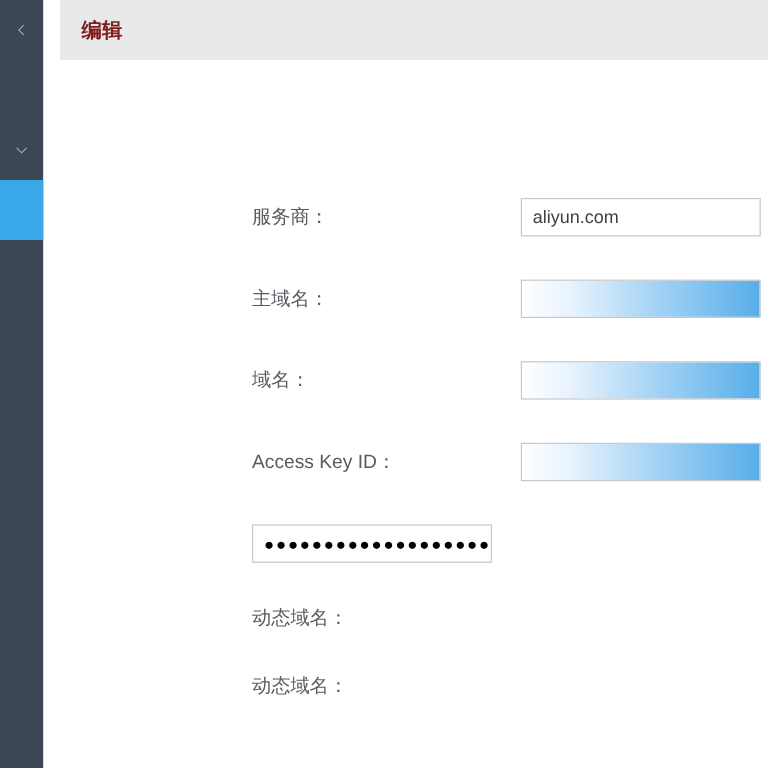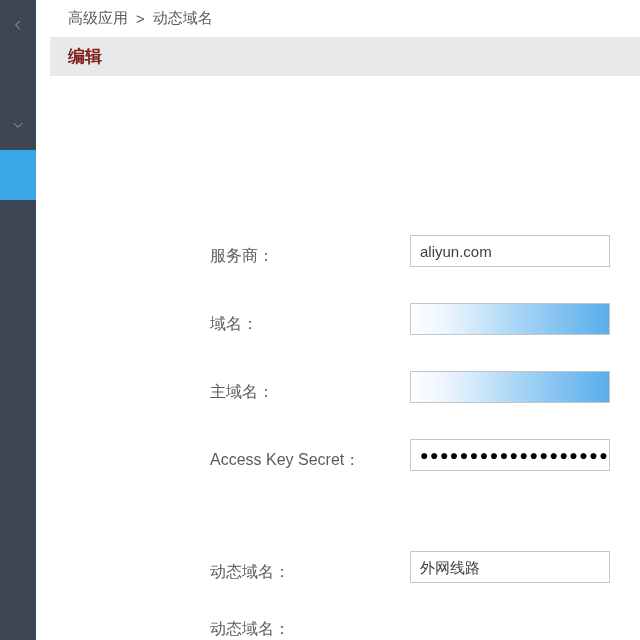--- a/index.html
+++ b/index.html
@@ -72,21 +72,22 @@
     }
     .form-area {
       padding-top: 115px;
       padding-left: 160px;
       display: flex;
       flex-direction: column;
       gap: 36px;
     }
     .form-row {
       display: flex;
-      align-items: flex-end;
+      align-items: center;
+      gap: 24px;
     }
     .form-label {
       width: 200px;
       font-size: 16px;
       color: #585c61;
     }
     .form-control {
       flex: 0 0 auto;
     }
     input[type="text"], input[type="password"], select {
@@ -96,21 +97,20 @@
       background: #fff;
       font-size: 15px;
       padding: 0 9px;
       color: #3d4246;
       font-family: inherit;
     }
     select {
       appearance: none;
       -webkit-appearance: none;
       background: #fff;
-      margin-top: 44px;
     }
     .selected-input {
       background: linear-gradient(to right, #ffffff 0%, #e8f3fd 20%, #a6d4f5 55%, #58aeea 100%);
       border: 1px solid #c3c8cc;
       width: 200px;
       height: 32px;
     }
     .pwd-dots {
       letter-spacing: 1.5px;
       font-size: 14px;
@@ -138,68 +138,63 @@
   <div class="sidebar-section">
     <svg viewBox="0 0 24 24">
         <polyline points="5 9 12 16 19 9"></polyline>
       </svg>
   </div>
   <div class="sidebar-section active"></div>
 </div>
 
 <div class="main">
   <div class="main-inner">
-    <div class="breadcrumb">
-      <span>高级应用</span>
-      <span class="sep">&gt;</span>
-      <span>动态域名</span>
-    </div>
 
     <div class="section-title">编辑</div>
 
     <div class="form-area">
 
       <div class="form-row">
         <div class="form-label">服务商：</div>
         <div class="form-control">
           <select>
             <option>aliyun.com</option>
           </select>
         </div>
       </div>
 
       <div class="form-row">
+        <div class="form-label">主域名：</div>
+        <div class="form-control">
+          <div class="selected-input"></div>
+        </div>
+      </div>
+
+      <div class="form-row">
         <div class="form-label">域名：</div>
         <div class="form-control">
           <div class="selected-input"></div>
         </div>
       </div>
 
       <div class="form-row">
-        <div class="form-label">主域名：</div>
+        <div class="form-label">Access Key ID：</div>
         <div class="form-control">
           <div class="selected-input"></div>
         </div>
       </div>
 
-
-      <div class="form-row">
-        <div class="form-label">Access Key Secret：</div>
+      <div class="form-row">
         <div class="form-control">
           <div class="pwd-dots">●●●●●●●●●●●●●●●●●●●●●●●</div>
         </div>
       </div>
 
       <div class="form-row">
         <div class="form-label">动态域名：</div>
-        <div class="form-control">
-          <select>
-            <option>外网线路</option>
-          </select>
-        </div>
       </div>
 
       <div class="form-row">
         <div class="form-label">动态域名：</div>
       </div>
 
     </div>
   </div>
 </div>
 

